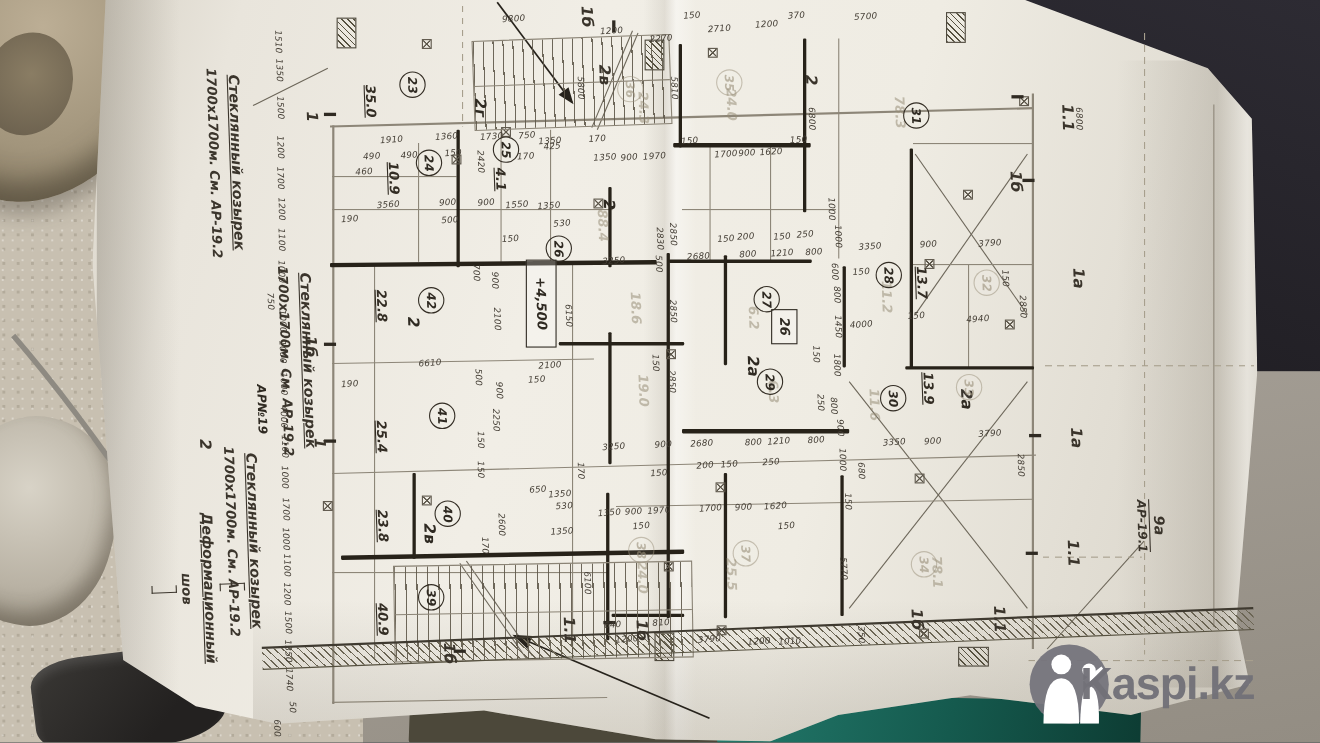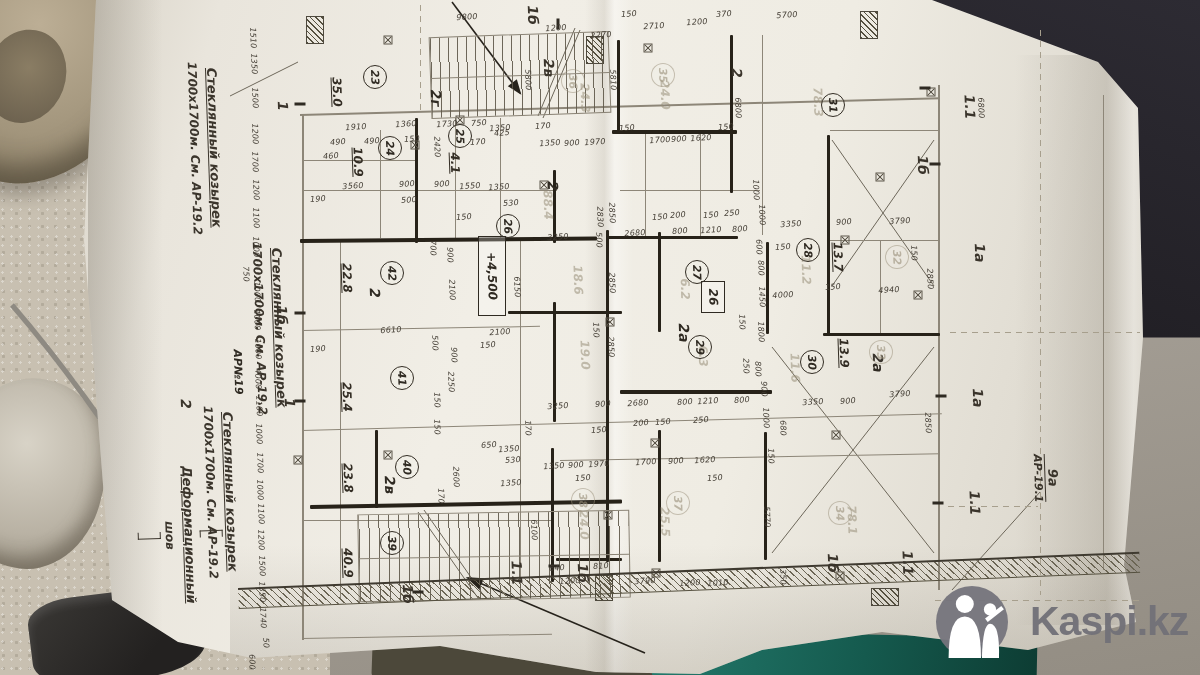--- a/index.html
+++ b/index.html
@@ -73,21 +73,21 @@
   .notebk .s{font-size:12px;display:block;font-weight:600;}
   .defbox{border:1px solid #3b352c;padding:1px 6px;}
   .elev{position:absolute;border:1.5px solid #2f2a22;display:flex;align-items:center;justify-content:center;background:rgba(255,255,255,.25);}
   .elev span{transform:rotate(88deg);font-style:italic;font-weight:700;font-size:12px;color:#2f2a22;white-space:nowrap;}
   .tick{position:absolute;background:#2f2a22;transform:translate(-50%,-50%);}
   .aref{position:absolute;transform:translate(-50%,-50%) rotate(88deg);text-align:center;font-style:italic;font-weight:700;color:#3a342b;white-space:nowrap;}
   .aref .n{font-size:13px;border-bottom:1px solid #3a342b;display:block;padding:0 4px;}
   .aref .r{font-size:11px;display:block;}
   
   .wmlogo{left:936px;top:586px;width:72px;height:72px;border-radius:50%;background:rgba(117,116,124,.95);}
-  .wmtext{left:1030px;top:598px;font-family:"Liberation Sans",sans-serif;font-weight:700;font-size:41px;
+  .wmtext{left:982px;top:598px;font-family:"Liberation Sans",sans-serif;font-weight:700;font-size:41px;
     color:rgba(113,112,120,.96);letter-spacing:-1px;}
 </style>
 </head>
 <body>
 
 <div id="scene">
   <div class="abs carpet"></div>
   <div class="abs sneaker1">
       <div class="lace"></div>
     </div>

